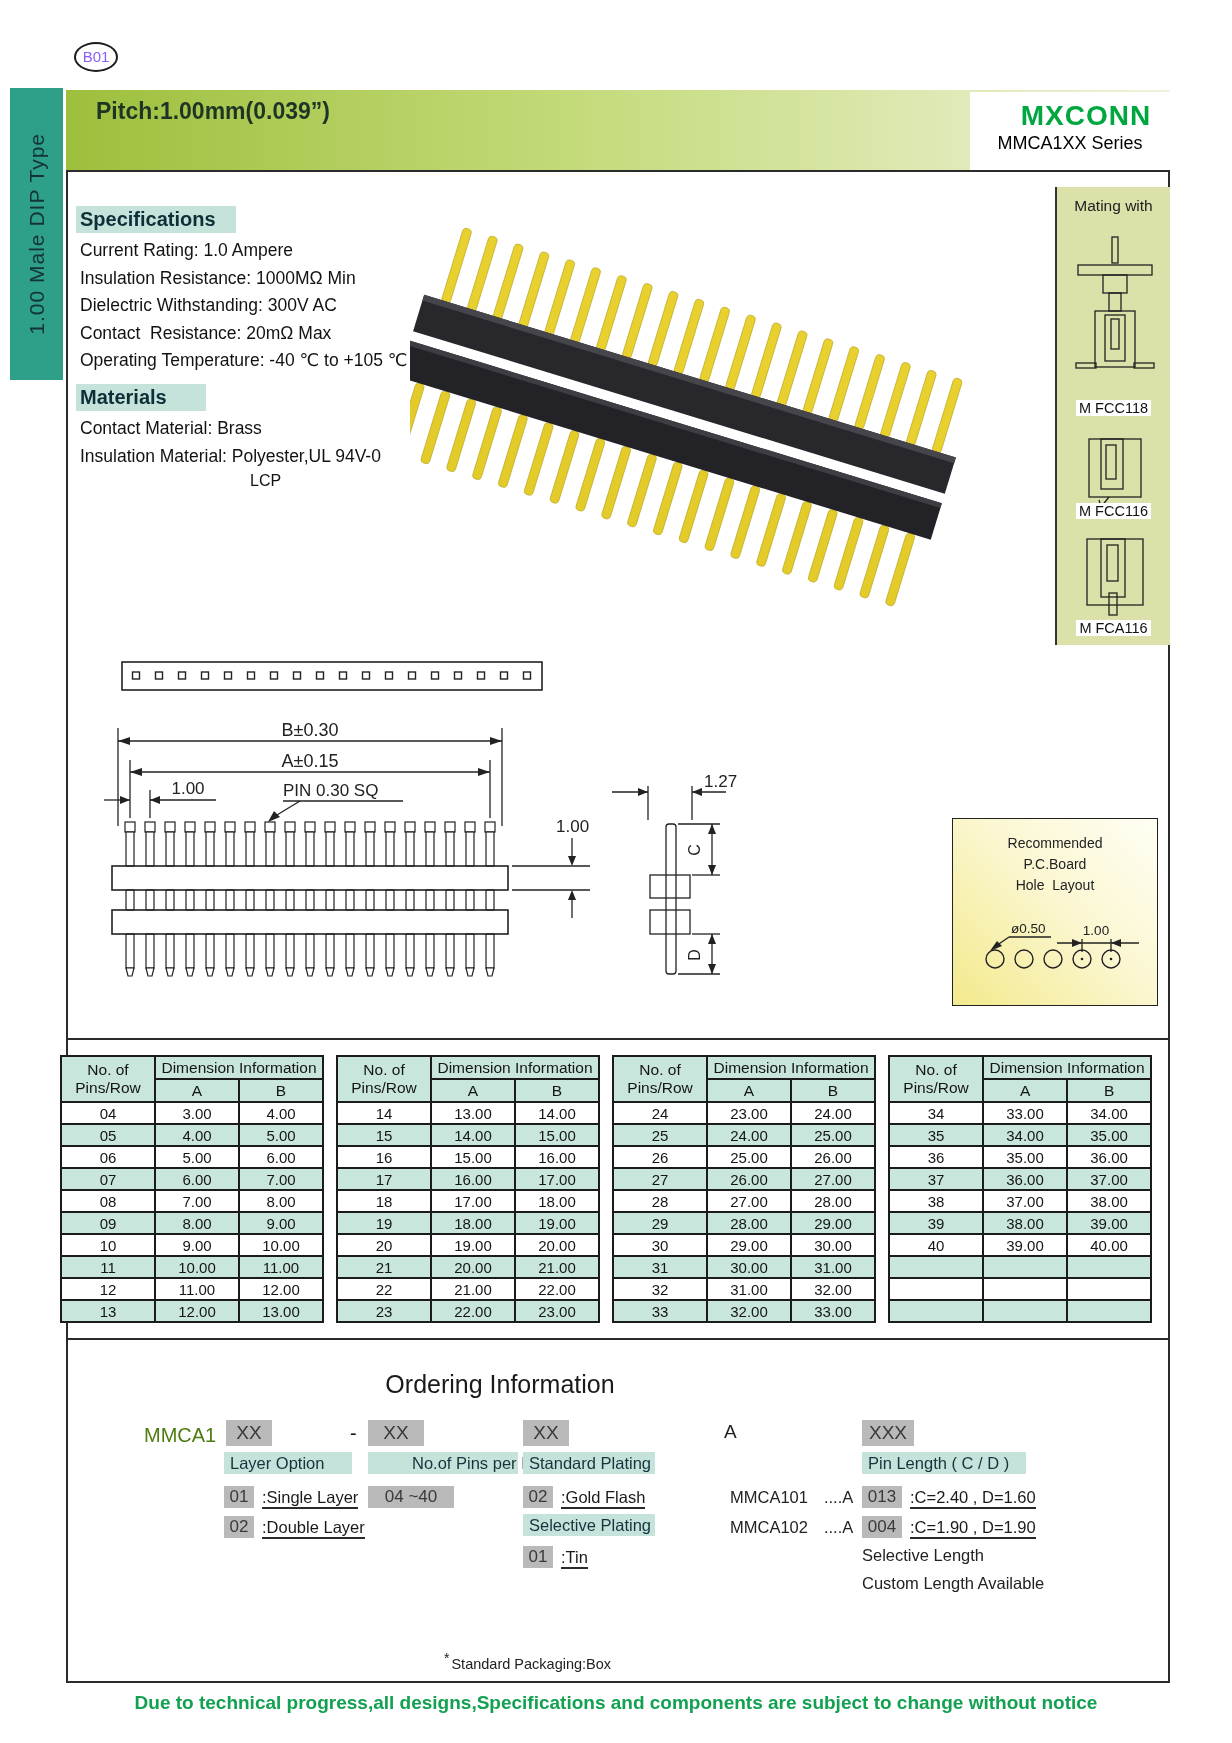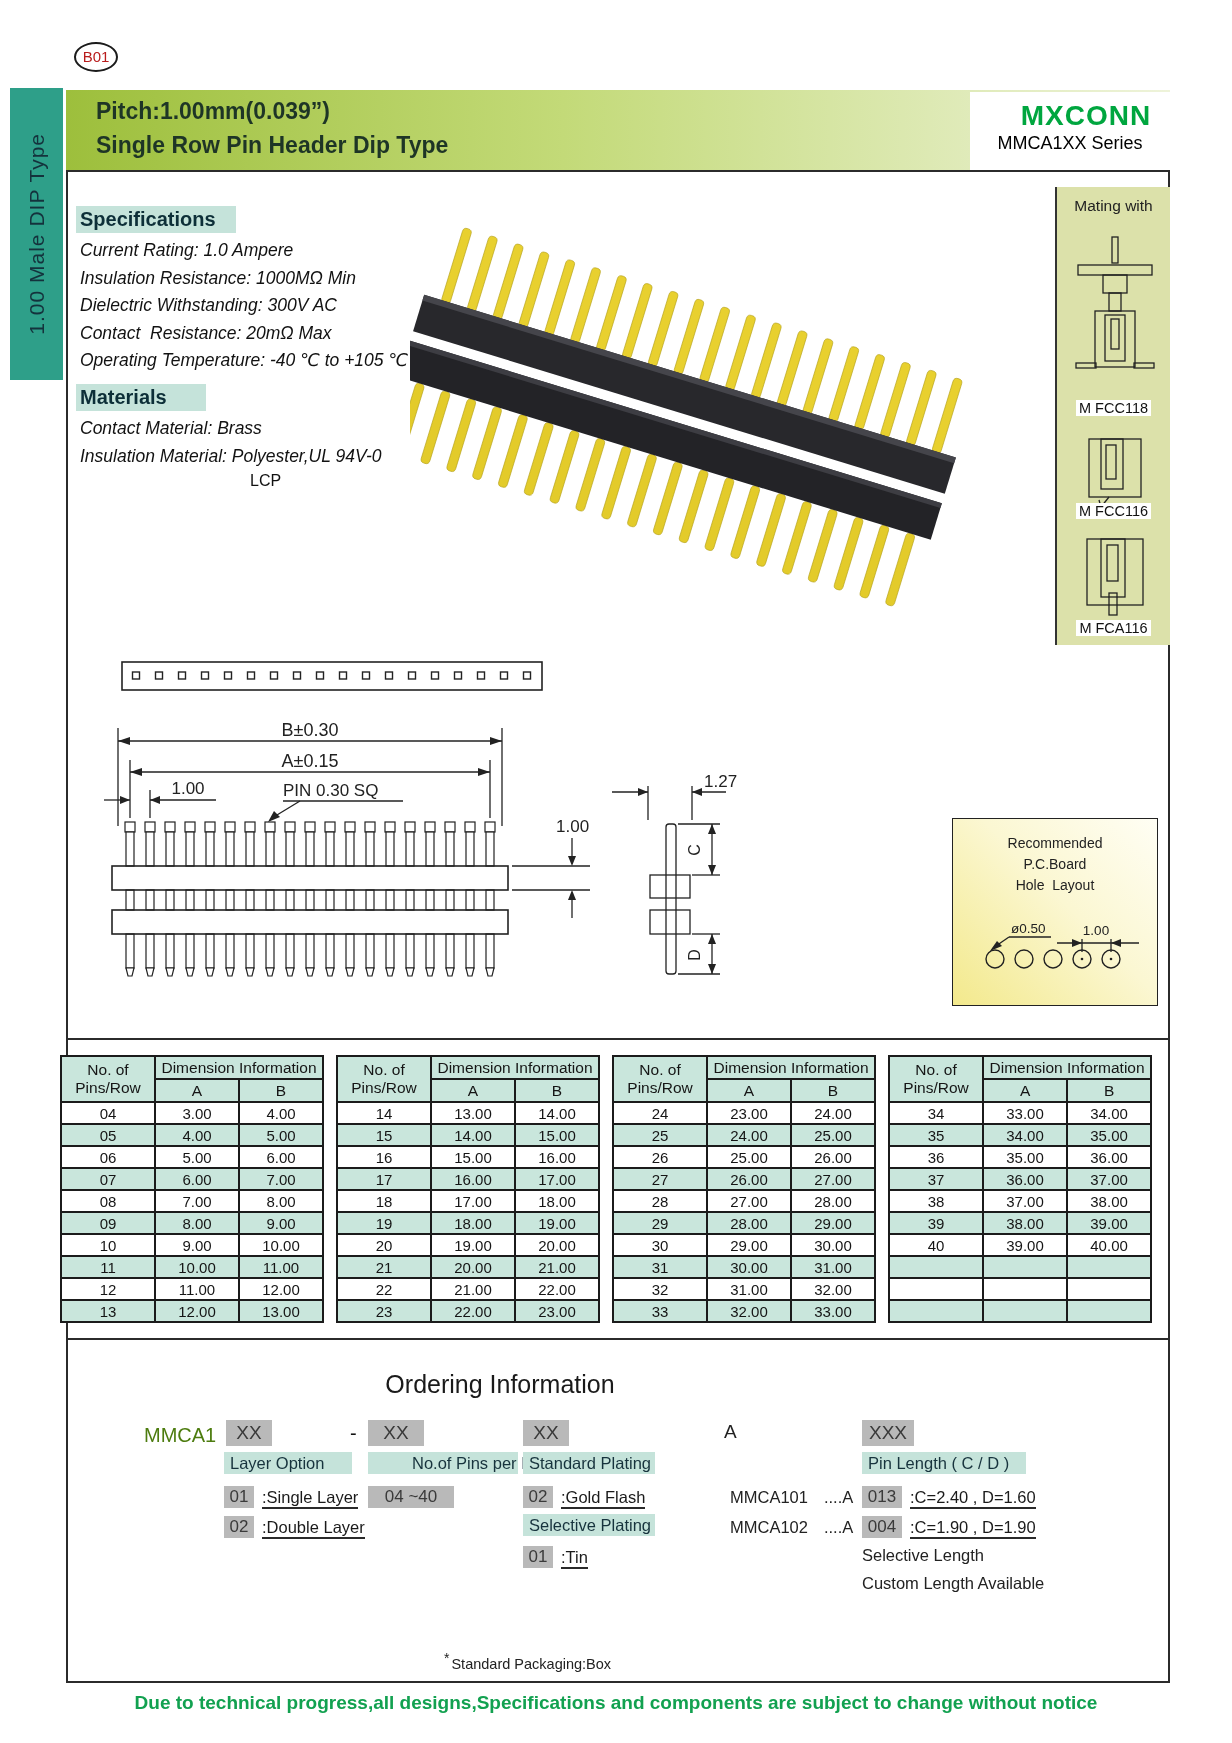--- a/index.html
+++ b/index.html
@@ -1,42 +1,42 @@
 <!DOCTYPE html>
 <html><head>
 <meta charset="utf-8">
 <style>
   html,body{margin:0;padding:0;background:#fff;}
   #page{position:relative;width:1232px;height:1743px;background:#fff;overflow:hidden;
         font-family:"Liberation Sans","DejaVu Sans",sans-serif;color:#111;}
   .abs{position:absolute;}
   
   .badge{left:74px;top:42px;width:40px;height:26px;border:2px solid #1b1b1b;border-radius:50%;
-         text-align:center;line-height:26px;font-size:15px;color:#b91c1c;}
+         text-align:center;line-height:26px;font-size:15px;color:#8b5cf6;}
   
   .sidebar{left:10px;top:88px;width:53px;height:292px;background:#2e9f89;display:flex;
            align-items:center;justify-content:center;}
   .sidebar span{writing-mode:vertical-rl;transform:rotate(180deg);font-size:21px;font-weight:500;
                 color:#14323c;letter-spacing:1px;}
   
   .header-bar{left:66px;top:90px;width:1104px;height:80px;
               background:linear-gradient(90deg,#9dbf3c 0%,#c3da78 45%,#eef3da 100%);}
   .title1{left:96px;top:98px;font-size:23px;font-weight:600;color:#1e3526;}
   .title2{left:96px;top:132px;font-size:23px;font-weight:600;color:#1e3526;}
   .logo-box{left:970px;top:92px;width:200px;height:78px;background:#fff;text-align:center;}
   .brand{margin-top:8px;font-size:28px;font-weight:bold;color:#00a63f;letter-spacing:1px;margin-left:32px;}
   .series{margin-top:1px;font-size:18px;color:#000;}
   
   .frame{left:66px;top:170px;width:1104px;height:1513px;border:2px solid #2b2b2b;box-sizing:border-box;}
   .divider{left:66px;width:1104px;height:0;border-top:2px solid #2b2b2b;}
   
   .sec-head{background:#c5e3da;font-size:20px;font-weight:bold;color:#0d2f38;
             padding:2px 6px 2px 4px;box-sizing:border-box;}
   .spec-lines{left:80px;top:240px;}
-  .spec-lines div, .mat-lines div{height:27.5px;font-size:17.5px;color:#121212;white-space:pre-wrap;font-style:italic;}
+  .spec-lines div, .mat-lines div{height:27.5px;font-size:17.5px;color:#121212;white-space:pre-wrap;}
   .mat-lines{left:80px;top:418px;}
   .lcp{left:250px;top:472px;font-size:16px;}
   
   .mating{left:1055px;top:187px;width:115px;height:458px;background:#dce1aa;
           border-left:2px solid #333;box-sizing:border-box;}
   .mating-head{text-align:center;padding-top:10px;font-size:15.5px;font-weight:500;color:#222;}
   .mlabel{position:absolute;width:100%;text-align:center;font-size:14.5px;color:#111;}
   .mlabel span{background:#fff;padding:0 3px;}
   
   .pcb{left:952px;top:818px;width:206px;height:188px;border:1.5px solid #222;box-sizing:border-box;
@@ -80,21 +80,20 @@
 <div id="page">
 
   <div class="abs badge">B01</div>
 
   <div class="abs sidebar">
     <span>1.00 Male DIP Type</span>
   </div>
 
   <div class="abs header-bar"></div>
   <div class="abs title1">Pitch:1.00mm(0.039”)</div>
-  <div class="abs title2">Single Row Pin Header Dip Type</div>
   <div class="abs logo-box">
     <div class="brand">MXCONN</div>
     <div class="series">MMCA1XX Series</div>
   </div>
 
   <div class="abs frame"></div>
   <div class="abs divider" style="top:1038px"></div>
   <div class="abs divider" style="top:1338px"></div>
 
   <div class="abs sec-head" style="left:76px;top:206px;width:160px;">Specifications</div>

